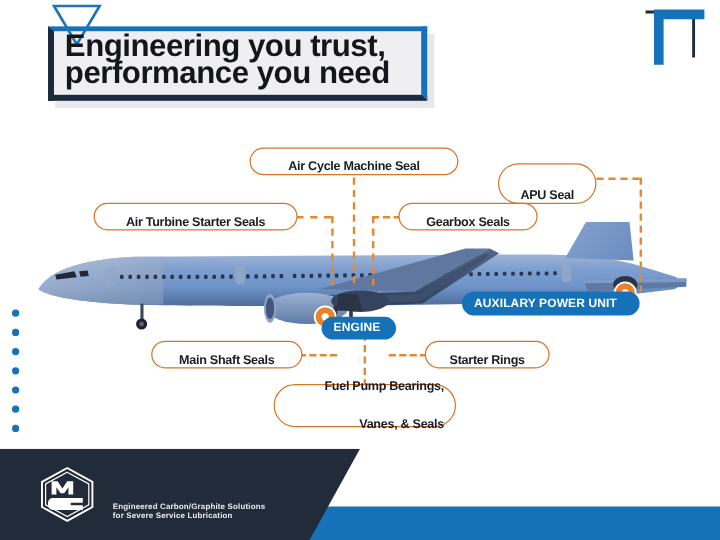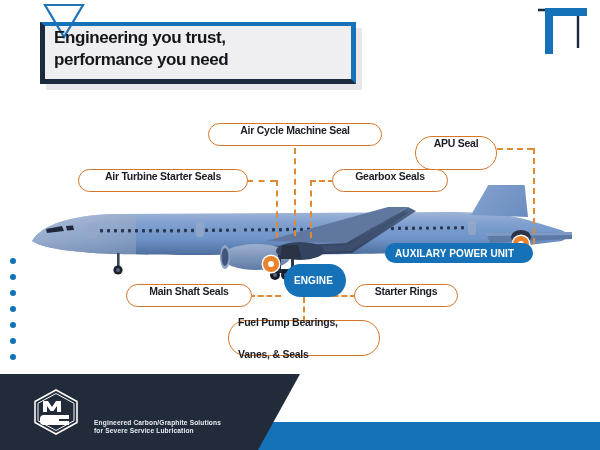--- a/index.html
+++ b/index.html
@@ -22,21 +22,21 @@
     position:absolute;left:40px;top:22px;width:316px;height:62px;
     background:#efeff1;
     border-left:5px solid #1b2a3d;
     border-bottom:5px solid #1b2a3d;
     border-top:4px solid #1572b8;
     border-right:5px solid #1572b8;
     box-sizing:border-box;
   }
   .title-text{
     position:absolute;left:54px;top:27px;width:300px;
-    font-size:17px;line-height:22px;font-weight:bold;color:#14161c;
+    font-size:26px;line-height:22px;font-weight:bold;color:#14161c;
     letter-spacing:-0.4px;
   }
   .title-text .l2{display:block;}
   .tri{position:absolute;left:42px;top:2px;width:44px;height:38px;}
   .corner-dec{position:absolute;right:6px;top:4px;width:64px;height:56px;}
 
   
   .dot-col{position:absolute;left:10px;top:258px;}
   .dot-col i{display:block;width:6px;height:6px;border-radius:50%;background:#1572b8;margin-bottom:10px;}
 
@@ -51,21 +51,21 @@
   
   .pill{
     position:absolute;
     background:#ffffff;
     border:1.6px solid #d4762a;
     border-radius:30px;
     color:#1b1d24;
     font-weight:bold;
     font-size:10.5px;
     letter-spacing:-0.25px;
-    display:flex;align-items:flex-start;justify-content:center;
+    display:flex;align-items:flex-end;justify-content:center;
     text-align:center;
     box-sizing:border-box;
     padding:0 9px;
     line-height:12.5px;
     white-space:nowrap;
   }
   .pill.two-line{white-space:normal;}
 
   .bluepill{
     position:absolute;
@@ -289,21 +289,21 @@
 
   <div class="conn h" style="left:249px;top:295px;width:32px;"></div>
 
   <div class="conn h" style="left:324px;top:295px;width:32px;"></div>
 
   <div class="conn v" style="left:303px;top:278px;height:44px;"></div>
 
   <div class="marker" style="left:263px;top:256px;"></div>
   <div class="marker" style="left:513px;top:236px;"></div>
 
-  <div class="bluepill" style="left:284px;top:264px;width:62px;height:33px;">
+  <div class="bluepill" style="left:268px;top:264px;width:62px;height:19px;">
     <span>ENGINE</span>
   </div>
 
   <div class="bluepill" style="left:385px;top:243px;width:148px;height:20px;">
     <span>AUXILARY POWER UNIT</span>
   </div>
 
   <div class="pill" style="left:208px;top:123px;width:174px;height:23px;">
     <span>Air Cycle Machine Seal</span>
   </div>

